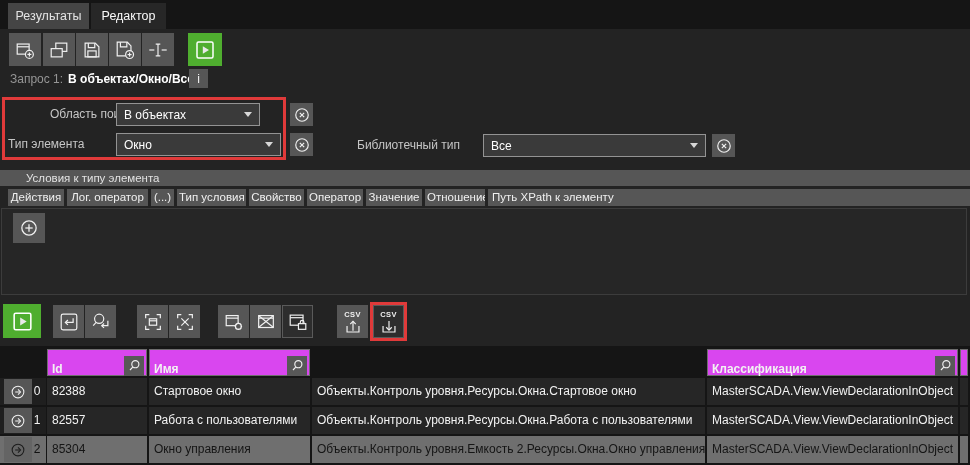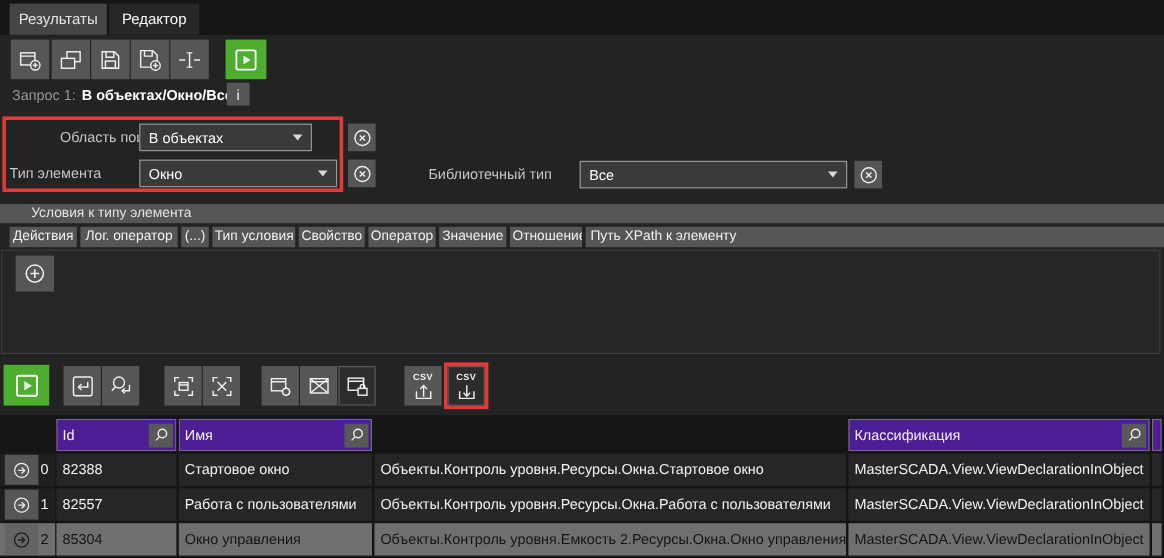--- a/index.html
+++ b/index.html
@@ -41,22 +41,22 @@
               color:#e2e2e2;font-size:11.5px;line-height:16px;padding-left:26px;box-sizing:border-box;}
   .condheader{position:absolute;left:0;top:189px;width:970px;height:17px;background:#232323;
               display:flex;gap:3px;padding-left:8px;box-sizing:border-box;}
   .condcell{background:#565656;color:#f0f0f0;font-size:11.5px;line-height:17px;text-align:center;
             white-space:nowrap;overflow:hidden;padding:0 2px;box-sizing:border-box;flex:0 0 auto;}
   .condpanel{position:absolute;left:1px;top:208px;width:966px;height:87px;background:#262626;
              border:1px solid #3c3c3c;box-sizing:border-box;}
 
   
   .tablezone{position:absolute;left:0;top:346px;width:970px;height:119px;background:#151515;}
-  .th{position:absolute;top:349px;height:27px;background:#4c1d95;box-shadow:inset 0 0 0 1px #6e6e6e;
-      display:flex;align-items:center;padding-left:5px;box-sizing:border-box;color:#f2f2f2;font-size:12px;}
+  .th{position:absolute;top:349px;height:27px;background:#d946ef;box-shadow:inset 0 0 0 1px #6e6e6e;
+      display:flex;align-items:flex-end;padding-left:5px;box-sizing:border-box;color:#f2f2f2;font-size:12px;font-weight:bold;}
   .th .mag{margin-left:auto;margin-right:3px;width:20px;height:20px;background:#585858;border:none;
            display:flex;align-items:center;justify-content:center;padding:0;}
   .row{position:absolute;left:0;width:970px;height:27px;}
   .cell{position:absolute;top:0;height:27px;background:#262626;color:#f2f2f2;font-size:12px;
         line-height:27px;padding-left:5px;box-sizing:border-box;white-space:nowrap;overflow:hidden;}
   .leftstrip{position:absolute;left:0;top:0;width:46px;height:27px;background:#1f1f1f;}
   .arrowbtn{position:absolute;left:4px;top:1px;width:28px;height:25px;background:#565656;border:none;
             display:flex;align-items:center;justify-content:center;padding:0;}
   .rowindex{position:absolute;left:29px;top:0;width:16px;text-align:center;line-height:27px;
             color:#f2f2f2;font-size:12px;}

